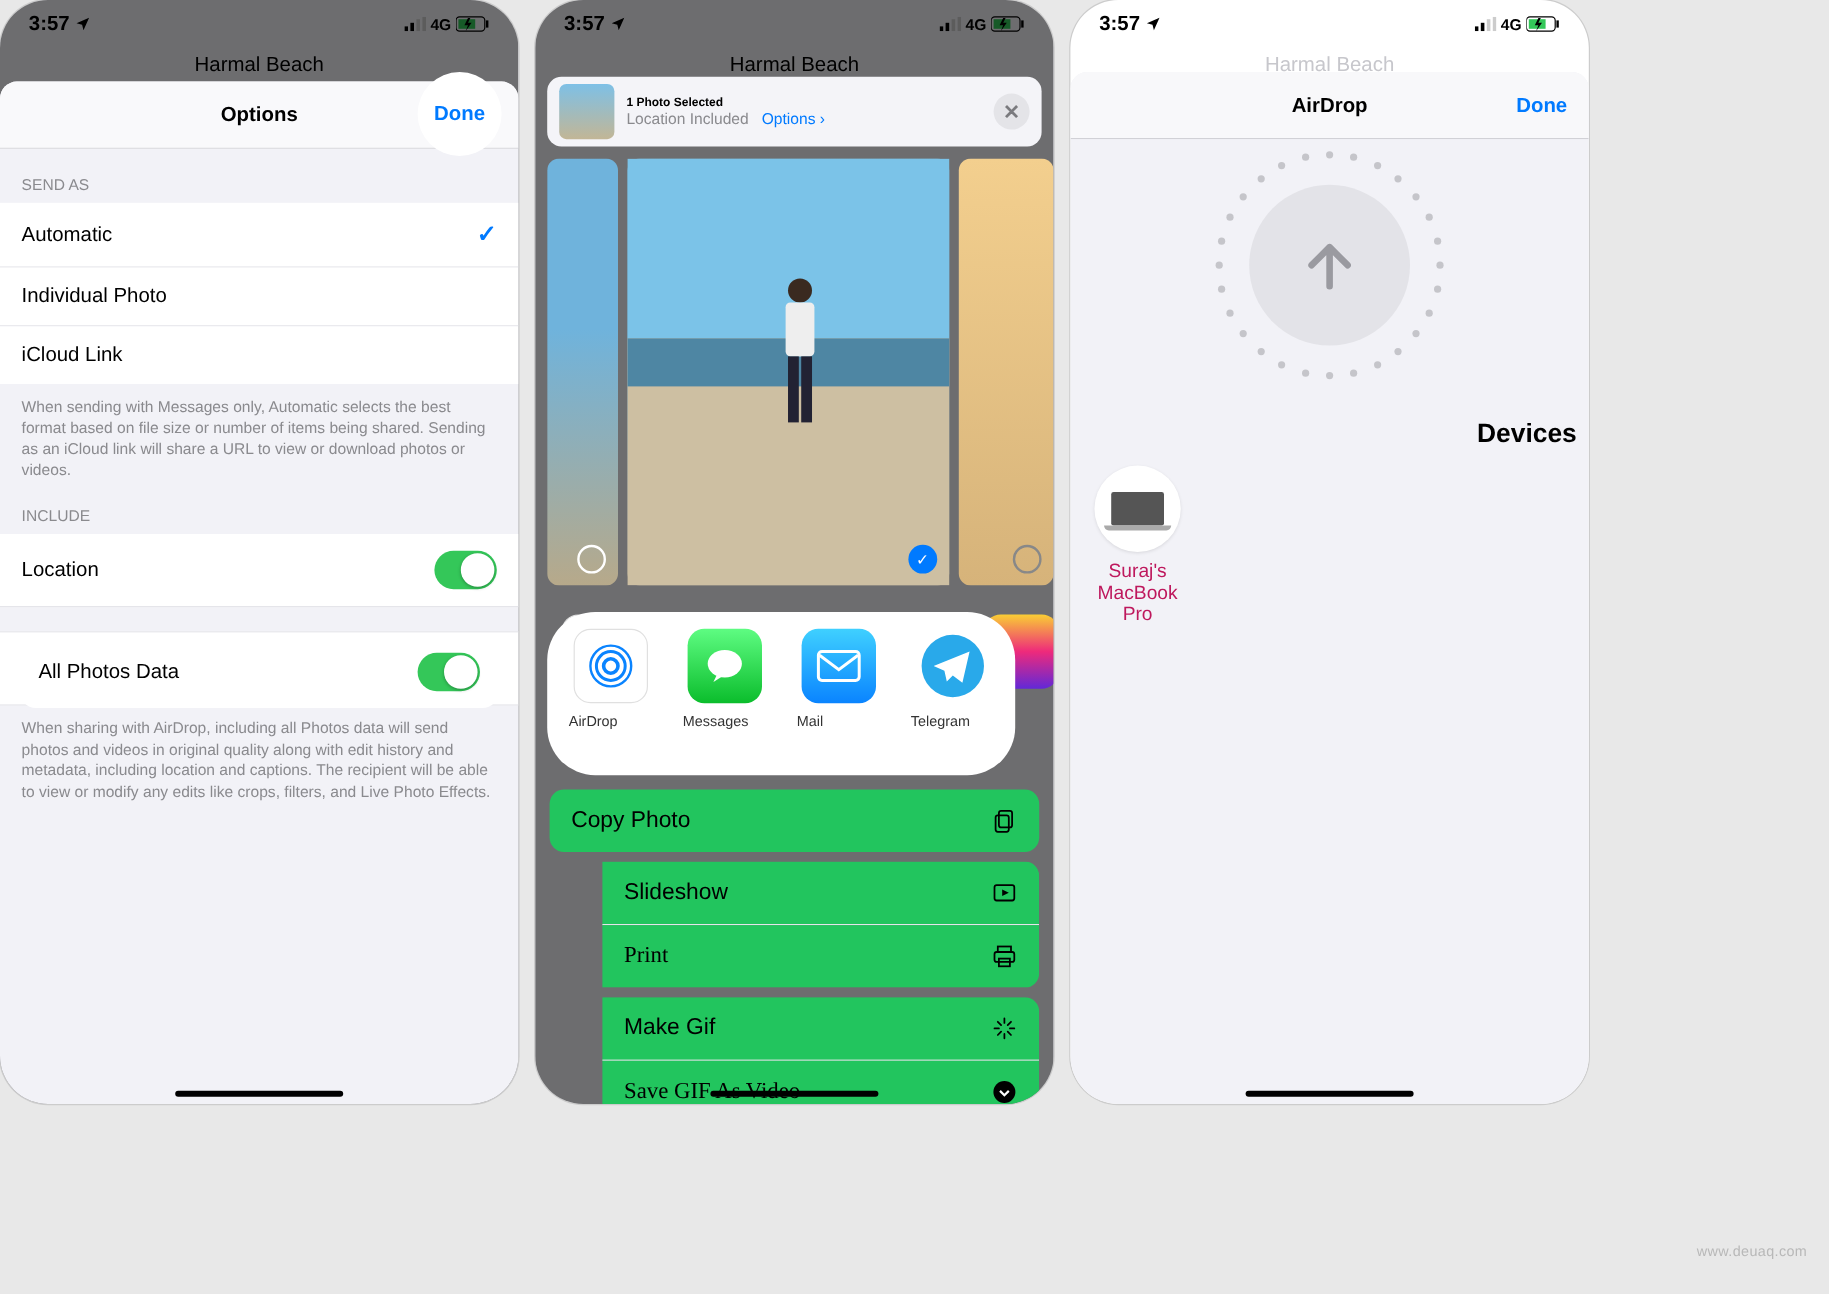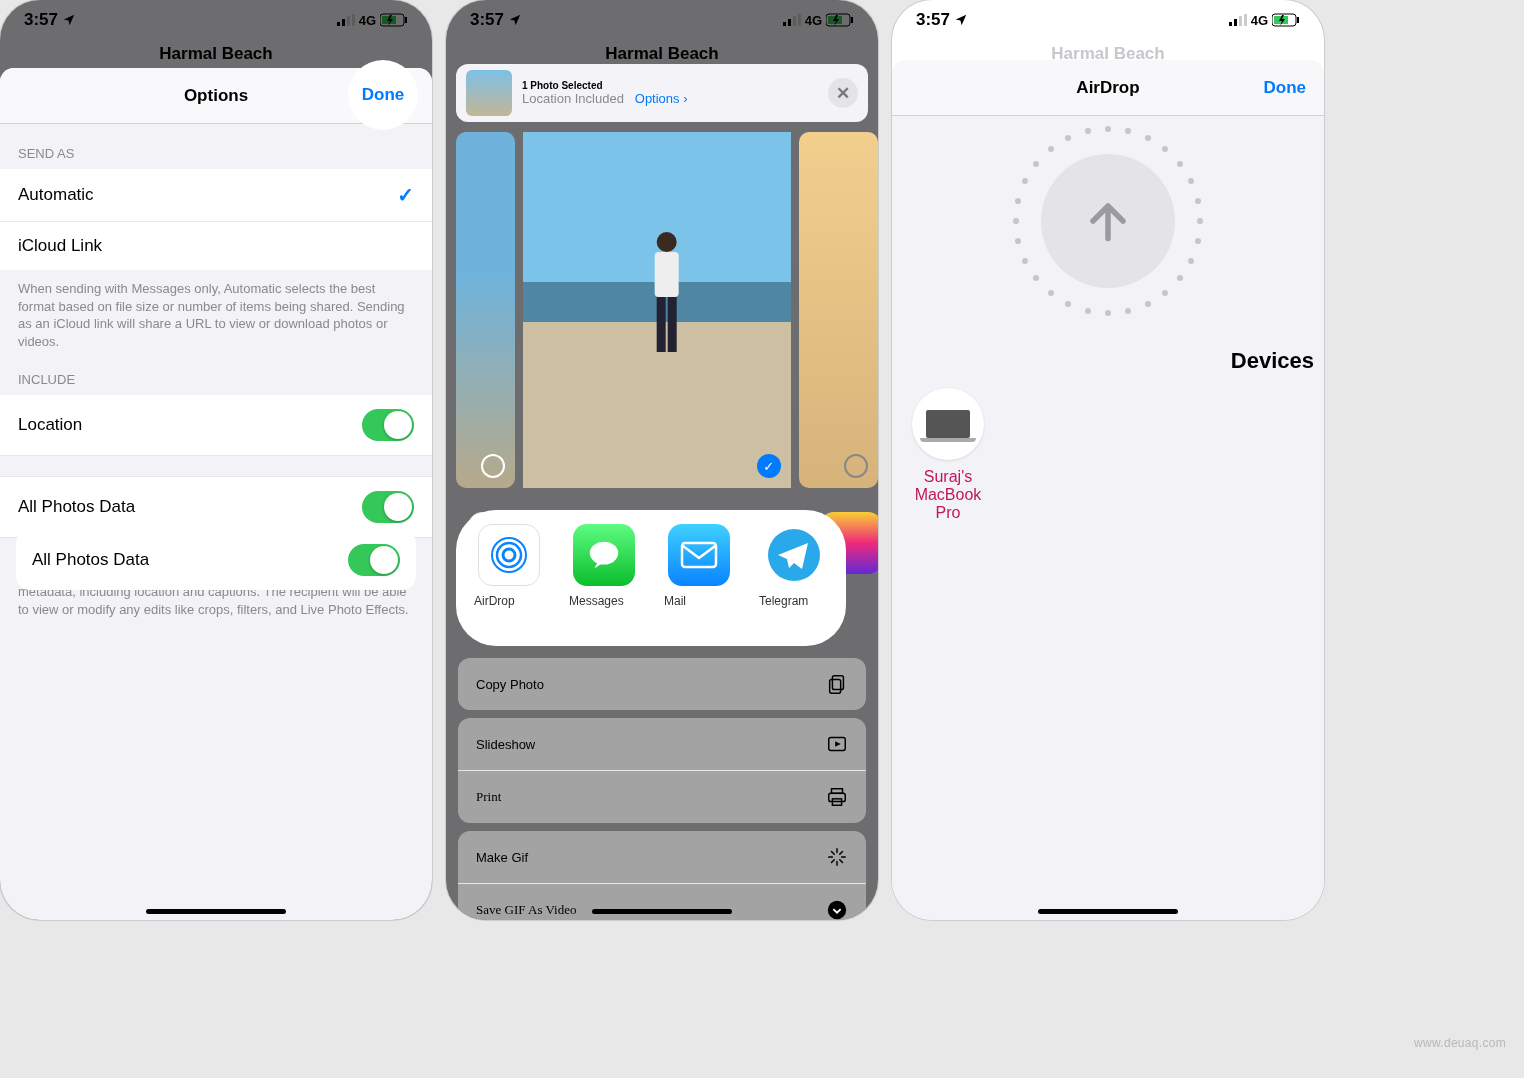--- a/index.html
+++ b/index.html
@@ -23,21 +23,21 @@
     box-shadow: 0 0 0 1px #ccc;
   }
   .phone .dim { position:absolute; inset:0; background:rgba(0,0,0,.55); pointer-events:none; z-index:5; }
   .status-bar {
     display:flex; justify-content:space-between; align-items:center;
     height:40px; padding:0 24px; font-size:17px; font-weight:600; color:#000;
     position:relative; z-index:1;
   }
   .status-left { display:flex; align-items:center; gap:4px;}
   .status-right { display:flex; align-items:center; gap:4px; font-size:13px;}
-  .bgtitle { text-align:center; font-size:17px; font-weight:700; color:#000; padding:4px 0; position:relative; z-index:1;}
+  .bgtitle { text-align:center; font-size:17px; font-weight:400; color:#000; padding:4px 0; position:relative; z-index:1;}
   .sheet {
     position:absolute; left:0; right:0; bottom:0;
     background:#f2f2f7; border-radius:14px 14px 0 0;
     z-index:10;
   }
   .sheet-header {
     display:flex; align-items:center; justify-content:center;
     height:56px; border-bottom:1px solid #d1d1d6; position:relative;
     background:#f9f9fb; border-radius:14px 14px 0 0;
   }
@@ -91,22 +91,22 @@
   .app-row { display:flex; gap:26px; padding:14px 22px 18px; overflow:hidden;}
   .app { width:74px; text-align:left; font-size:12px; color:#333;}
   .app .ic { width:62px; height:62px; border-radius:14px; margin:0 auto 8px; display:flex; align-items:center; justify-content:center;}
   .ic-air { background:#fff; border:1px solid #e0e0e0;}
   .ic-msg { background:linear-gradient(#5efc82,#0bbd2c);}
   .ic-mail { background:linear-gradient(#3fd0ff,#0a84ff);}
   .ic-tg { background:#fff;}
   .ic-ig { background:linear-gradient(#f9ce34,#ee2a7b,#6228d7); border-radius:18px;}
   
   .action-list { margin:8px 12px 0;}
-  .action-row { background:#a3a3a3; border-radius:12px; margin-bottom:8px; padding:15px 18px; font-size:13px; display:flex; justify-content:space-between; align-items:center;}
-  .ar-group .action-row { border-radius:0; margin-bottom:0; border-bottom:1px solid #e5e5ea;}
+  .action-row { background:#22c55e; border-radius:12px; margin-bottom:8px; padding:15px 18px; font-size:19px; display:flex; justify-content:space-between; align-items:center;}
+  .ar-group .action-row { border-radius:0; margin-bottom:0; border-bottom:1px solid #e5e5ea;margin-left:44px;}
   .ar-group { border-radius:12px; overflow:hidden; margin-bottom:8px;}
   .ar-group .action-row:last-child { border-bottom:none;font-family:Liberation Serif, serif;}
   .ad-center { display:flex; flex-direction:column; align-items:center; padding:10px 0 24px;}
   .ad-ring { width:190px; height:190px; position:relative;}
   .ad-inner { position:absolute; inset:28px; background:#e3e3e8; border-radius:50%; display:flex; align-items:center; justify-content:center;}
   .ad-dots { position:absolute; inset:0;}
   .dot { position:absolute; width:6px; height:6px; background:#c5c5ca; border-radius:50%;}
   .devices-h { font-size:22px; font-weight:700; margin:8px 10px 14px;text-align:right;}
   .dev { width:92px; text-align:center; font-size:16px; color:#be185d; margin-left:10px;}
   .dev .dc { width:72px; height:72px; border-radius:50%; background:#fff; margin:0 auto 8px; display:flex; align-items:center; justify-content:center; box-shadow:0 1px 3px rgba(0,0,0,.1);}
@@ -149,20 +149,23 @@
   <div class="sheet" style="top:68px;">
     <div class="sheet-header">
       <span class="title">Options</span>
       <span class="done">Done</span>
     </div>
     <div class="section-label">SEND AS</div>
     <div>
       <div class="row">
         <span>Automatic</span>
         <span class="check">✓</span>
+      </div>
+      <div class="row">
+        <span>Individual Photo</span>
       </div>
       <div class="row">
         <span>iCloud Link</span>
       </div>
     </div>
     <div class="footer-text">When sending with Messages only, Automatic selects the best format based on file size or number of items being shared. Sending as an iCloud link will share a URL to view or download photos or videos.</div>
 
     <div class="section-label">INCLUDE</div>
     <div class="row">
       <span>Location</span>

